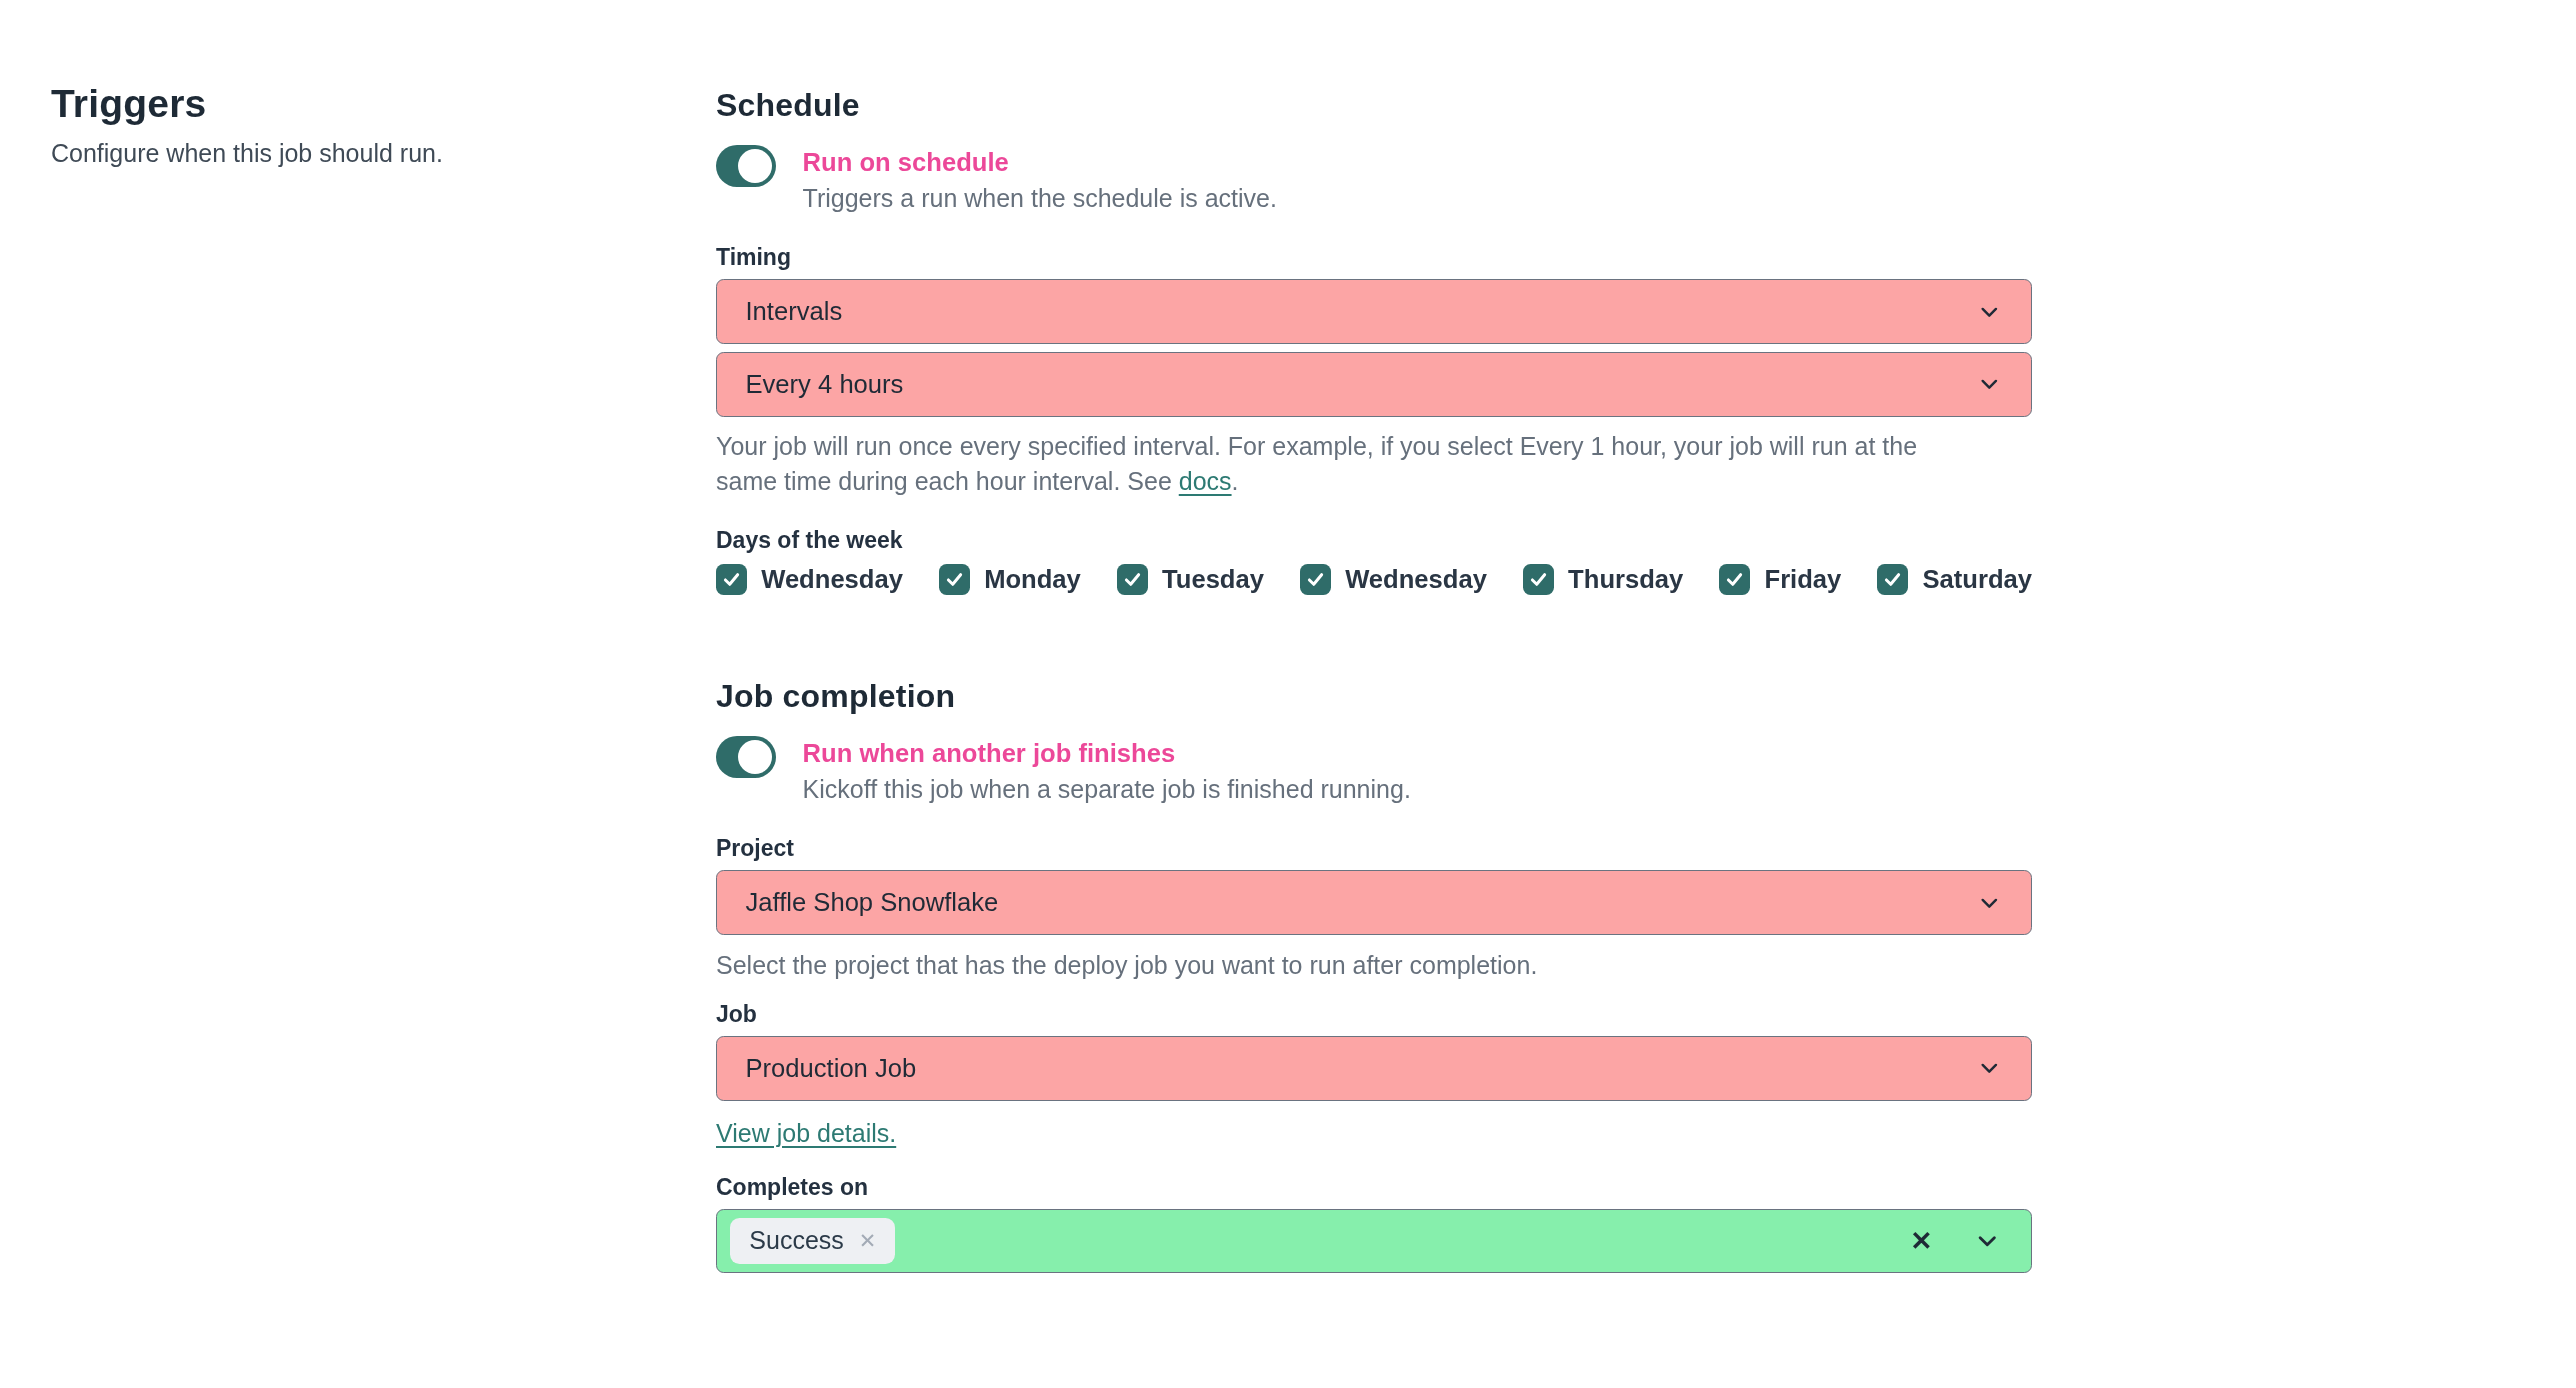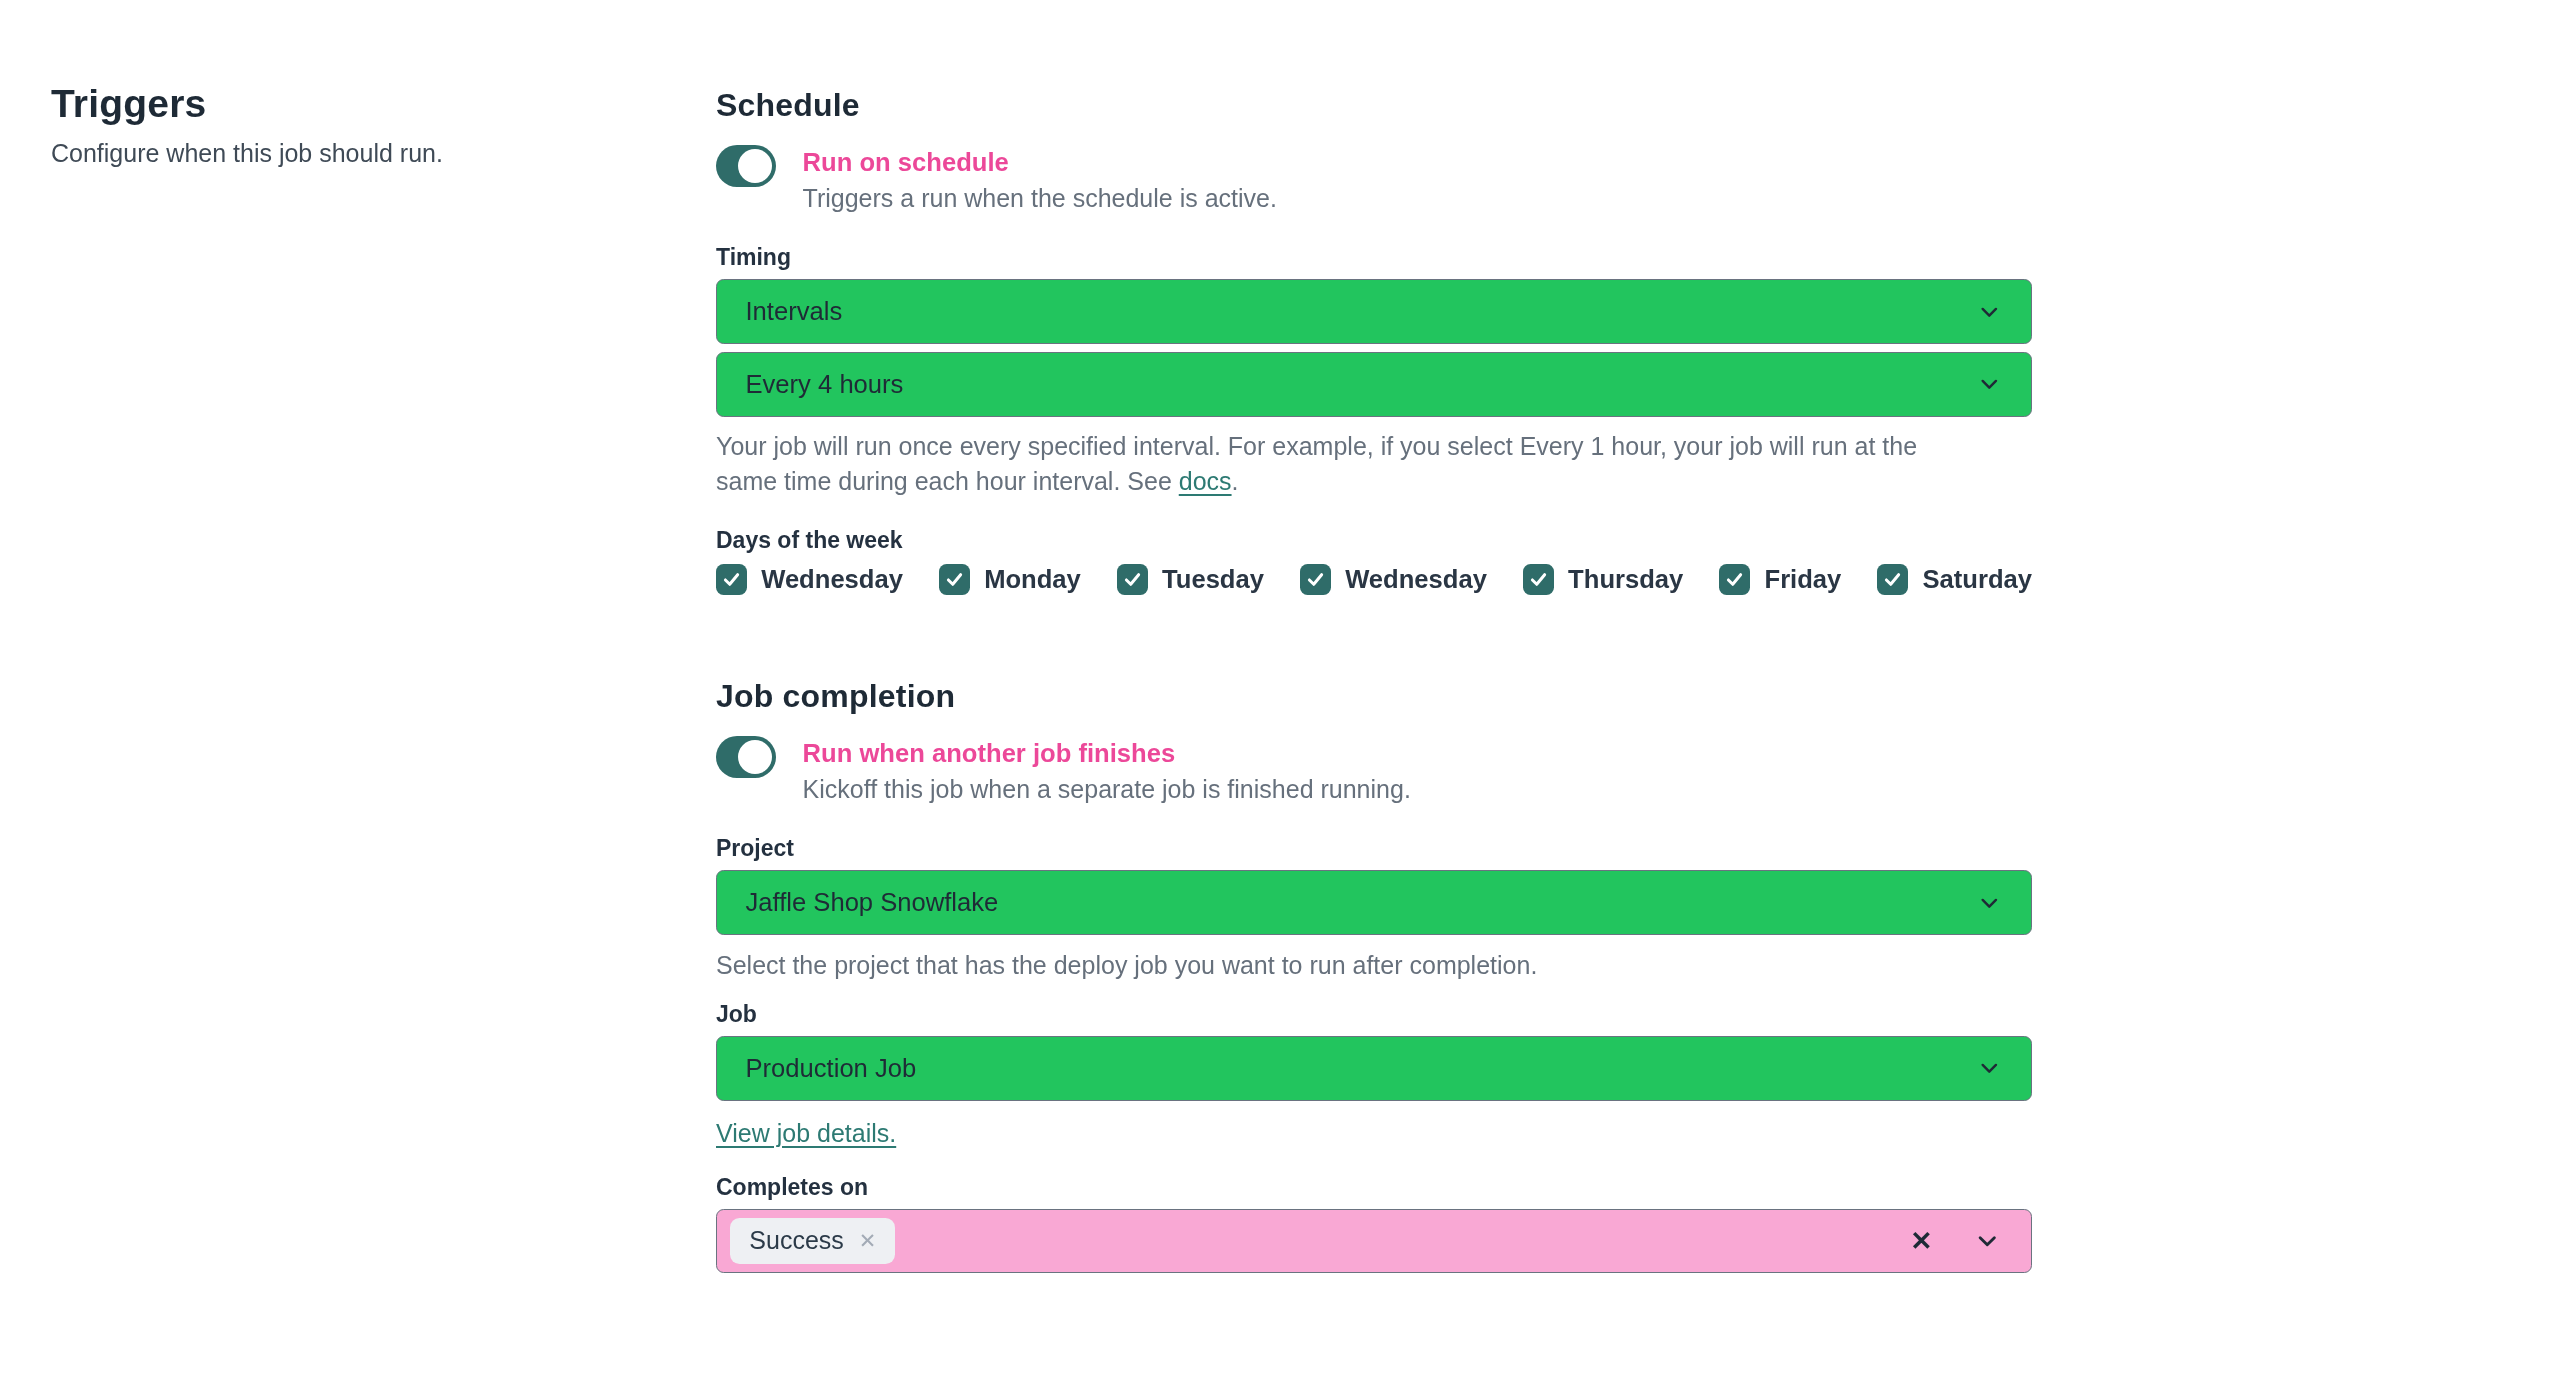--- a/index.html
+++ b/index.html
@@ -85,21 +85,21 @@
   .select {
     margin-top: 7.6px;
     height: 65px;
     width: 100%;
     border: 1.4px solid #6a7380;
     border-radius: 7.6px;
     display: flex;
     align-items: center;
     padding: 0 28.5px;
     cursor: pointer;
-    background: #22c55e;
+    background: #fca5a5;
   }
   .select .value { font-size: 25.6px; color: #1f2a36; }
   .select .grow { flex: 1; }
   .chevron-icon { display: inline-flex; align-items: center; }
 
   .help {
     margin-top: 12.3px;
     font-size: 25px;
     line-height: 35px;
     color: #66707c;
@@ -149,21 +149,21 @@
   .multiselect {
     margin-top: 7.6px;
     height: 64px;
     width: 100%;
     border: 1.4px solid #6a7380;
     border-radius: 7.6px;
     display: flex;
     align-items: center;
     padding: 0 30px 0 13.3px;
     cursor: pointer;
-    background: #f9a8d4;
+    background: #86efac;
   }
   .pill {
     display: inline-flex;
     align-items: center;
     gap: 15px;
     background: #eef0f3;
     border-radius: 9.5px;
     height: 46px;
     padding: 0 19px;
   }

